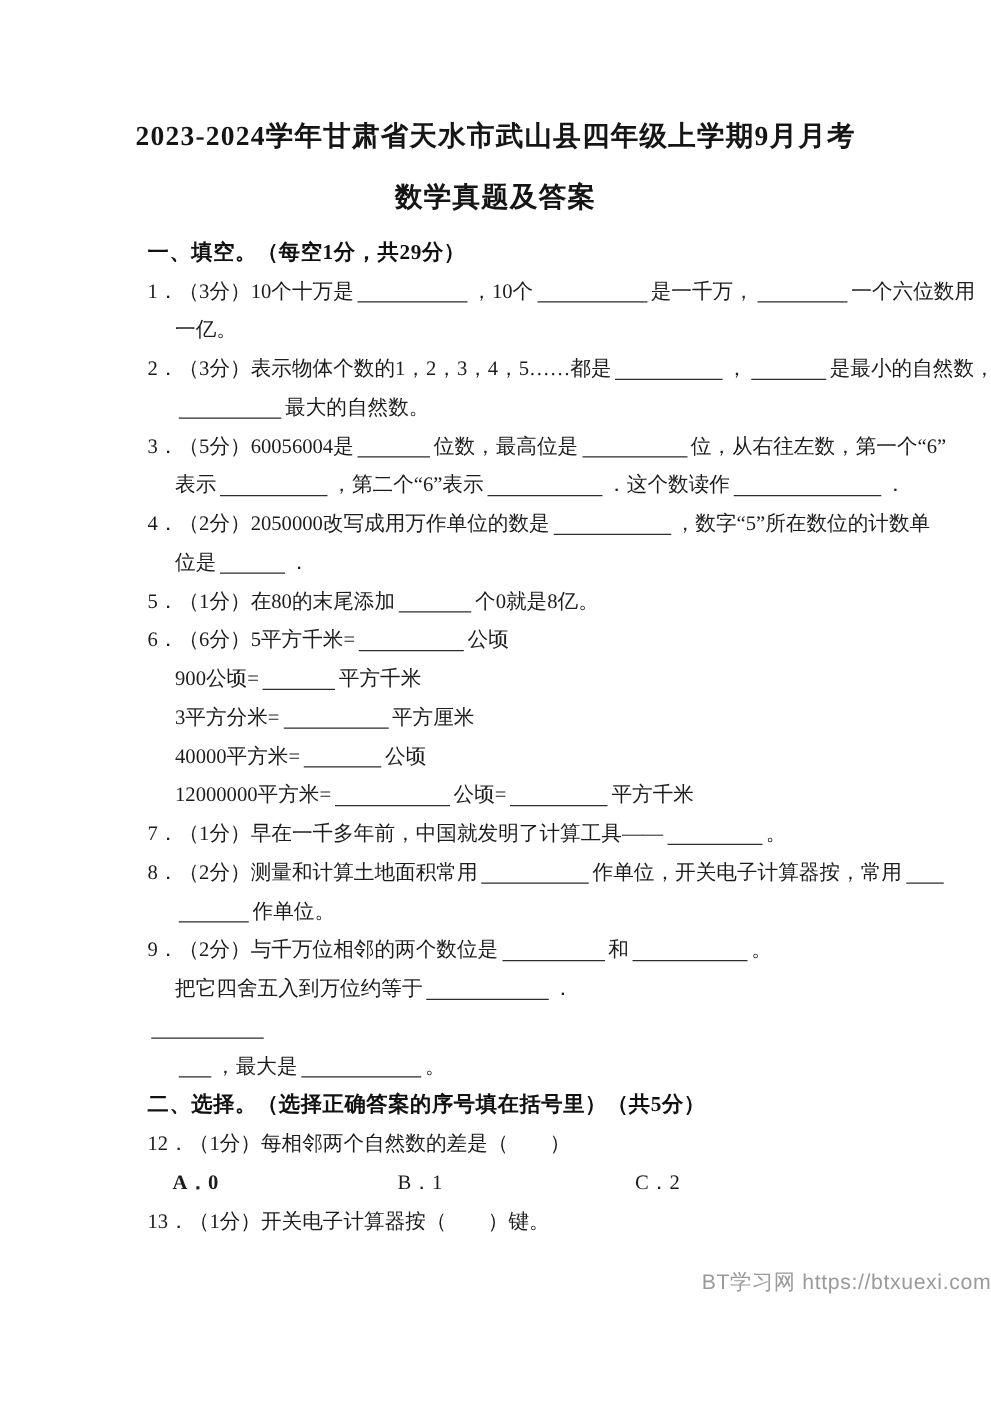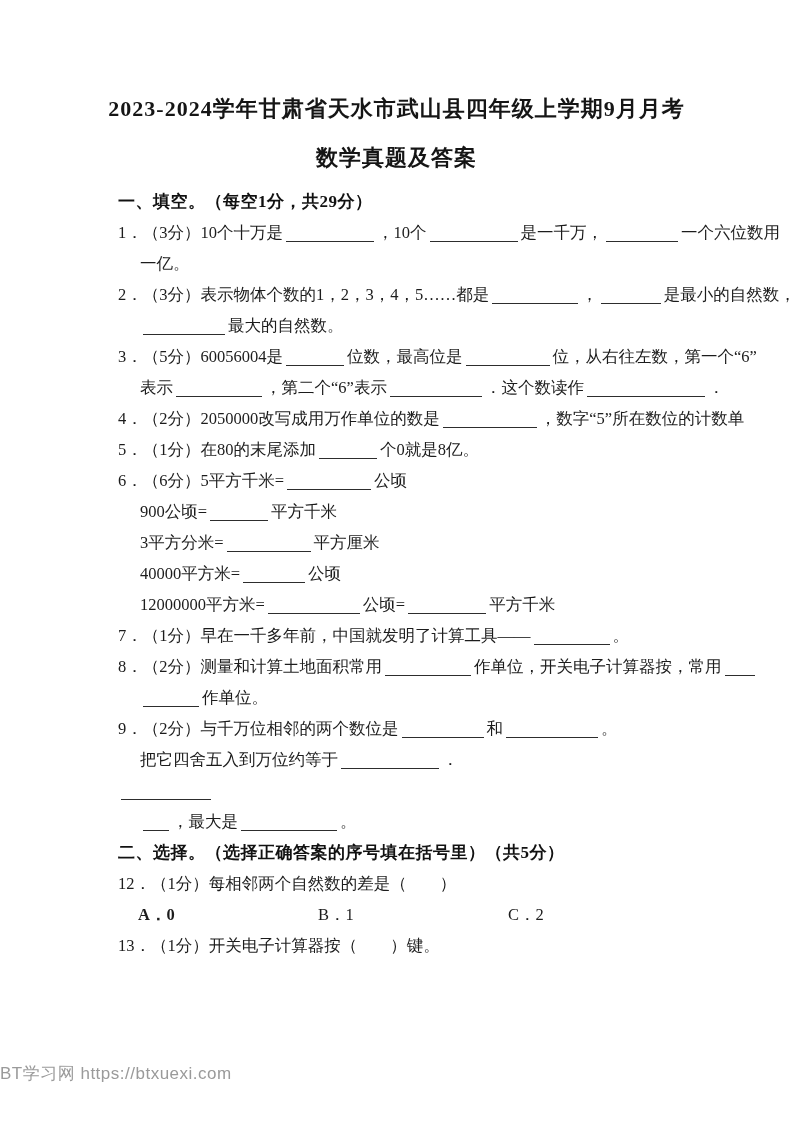--- a/index.html
+++ b/index.html
@@ -45,24 +45,24 @@
     display: inline-block;
     height: 14px;
     border-bottom: 1.2px solid #2d2d2d;
     margin: 0 3px;
     vertical-align: -4px;
   }
   .line.options { position: relative; }
   .line.options .opt { position: absolute; top: 0; }
   .footer {
     position: absolute;
-    top: 1062px;
+    top: 1014px;
     left: 0;
     width: 100%;
-    text-align: left;
+    text-align: right;
     font-size: 17px;
     color: #9a9a9a;
     font-family: "Liberation Sans", "DejaVu Sans", sans-serif;
     letter-spacing: 0.5px;
   }
 </style>
 </head>
 <body>
 
 <div class="page">
@@ -73,20 +73,21 @@
 
   <div class="content" id="doc-content">
       <div class="line header"><span>一、填空。（每空1分，共29分）</span></div>
       <div class="line q"><span>1．（3分）10个十万是</span><span class="blank" style="width: 88px;"></span><span>，10个</span><span class="blank" style="width: 88px;"></span><span>是一千万，</span><span class="blank" style="width: 72px;"></span><span>一个六位数用</span></div>
       <div class="line c"><span>一亿。</span></div>
       <div class="line q"><span>2．（3分）表示物体个数的1，2，3，4，5……都是</span><span class="blank" style="width: 86px;"></span><span>，</span><span class="blank" style="width: 60px;"></span><span>是最小的自然数，</span></div>
       <div class="line c"><span class="blank" style="width: 82px;"></span><span>最大的自然数。</span></div>
       <div class="line q"><span>3．（5分）60056004是</span><span class="blank" style="width: 58px;"></span><span>位数，最高位是</span><span class="blank" style="width: 84px;"></span><span>位，从右往左数，第一个“6”</span></div>
       <div class="line c"><span>表示</span><span class="blank" style="width: 86px;"></span><span>，第二个“6”表示</span><span class="blank" style="width: 92px;"></span><span>．这个数读作</span><span class="blank" style="width: 118px;"></span><span>．</span></div>
       <div class="line q"><span>4．（2分）2050000改写成用万作单位的数是</span><span class="blank" style="width: 94px;"></span><span>，数字“5”所在数位的计数单</span></div>
+      <div class="line c"><span>位是</span><span class="blank" style="width: 52px;"></span><span>．</span></div>
       <div class="line q"><span>5．（1分）在80的末尾添加</span><span class="blank" style="width: 58px;"></span><span>个0就是8亿。</span></div>
       <div class="line q"><span>6．（6分）5平方千米=</span><span class="blank" style="width: 84px;"></span><span>公顷</span></div>
       <div class="line c"><span>900公顷=</span><span class="blank" style="width: 58px;"></span><span>平方千米</span></div>
       <div class="line c"><span>3平方分米=</span><span class="blank" style="width: 84px;"></span><span>平方厘米</span></div>
       <div class="line c"><span>40000平方米=</span><span class="blank" style="width: 62px;"></span><span>公顷</span></div>
       <div class="line c"><span>12000000平方米=</span><span class="blank" style="width: 92px;"></span><span>公顷=</span><span class="blank" style="width: 78px;"></span><span>平方千米</span></div>
       <div class="line q"><span>7．（1分）早在一千多年前，中国就发明了计算工具——</span><span class="blank" style="width: 76px;"></span><span>。</span></div>
       <div class="line q"><span>8．（2分）测量和计算土地面积常用</span><span class="blank" style="width: 86px;"></span><span>作单位，开关电子计算器按，常用</span><span class="blank" style="width: 30px;"></span></div>
       <div class="line c"><span class="blank" style="width: 56px;"></span><span>作单位。</span></div>
       <div class="line q"><span>9．（2分）与千万位相邻的两个数位是</span><span class="blank" style="width: 82px;"></span><span>和</span><span class="blank" style="width: 92px;"></span><span>。</span></div>

